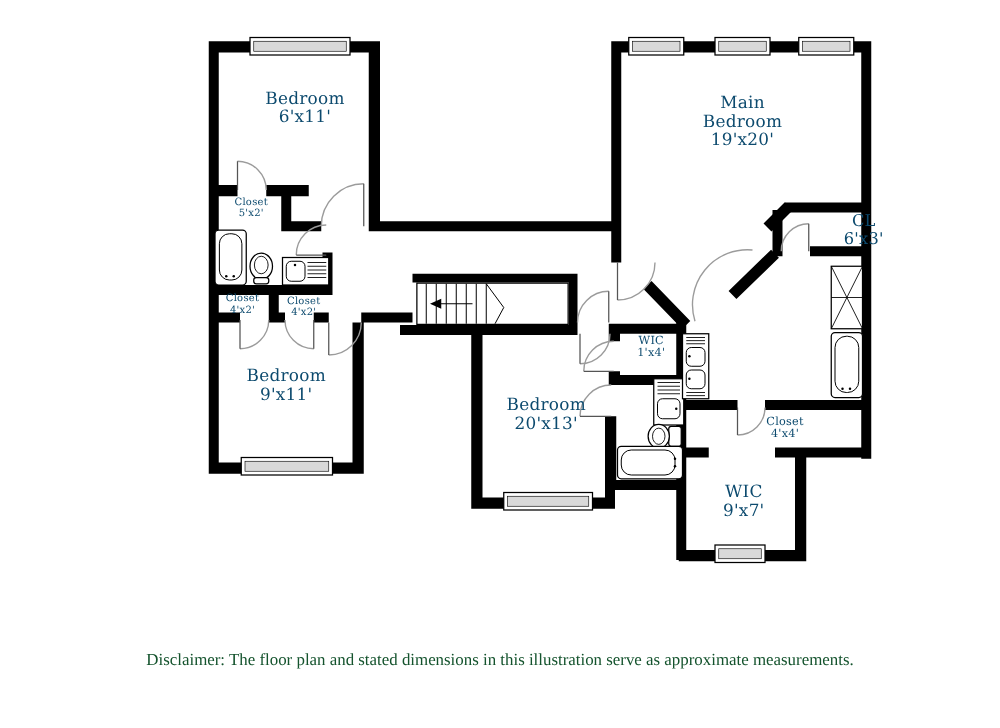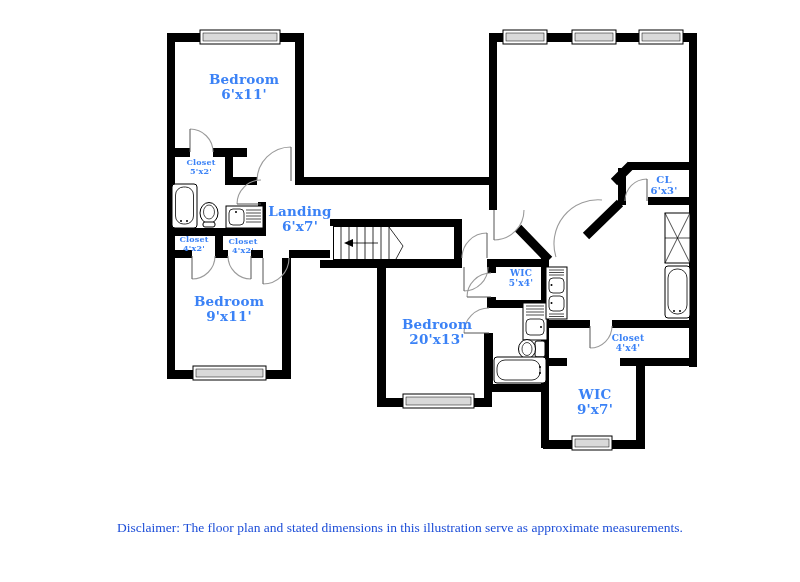--- a/index.html
+++ b/index.html
@@ -1,28 +1,28 @@
 <!DOCTYPE html>
 <html><head>
 <meta charset="utf-8">
 <style>
   html,body{margin:0;padding:0;background:#fff;}
   .plan{position:relative;width:800px;height:582px;background:#fff;overflow:hidden;
         font-family:"DejaVu Serif", serif;}
   .plan svg{position:absolute;left:0;top:0;}
   .room-label{position:absolute;transform:translate(-50%,-50%);text-align:center;
-              color:#3b82f6;font-weight:bold;line-height:1.12;letter-spacing:.2px;white-space:nowrap;}
+              color:#0c4a6e;font-weight:normal;line-height:1.12;letter-spacing:.2px;white-space:nowrap;}
   .room-label .rn,.room-label .rd{display:block;}
   .lab-lg{font-size:13.5px;}
-  .lab-md{font-size:10px;}
+  .lab-md{font-size:13px;margin-left:27px;}
   .lab-sm{font-size:9px;}
   .lab-xs{font-size:8px;}
   .wrap{white-space:normal;width:72px;}
   .disclaimer{position:absolute;left:0;top:519px;width:800px;text-align:center;
-              font-family:"Liberation Serif", serif;font-size:13.5px;color:#1d4ed8;line-height:17.5px;}
+              font-family:"Liberation Serif", serif;font-size:13.5px;color:#14532d;line-height:17.5px;}
 </style>
 </head>
 <body>
 
 <div class="plan">
 <svg width="800" height="582" viewBox="0 0 800 582">
 
   <g>
     <path fill="#000" d="
       M167,33h137v9h-137z M167,33h8v346h-8z M167,370h124v9h-124z
@@ -167,23 +167,23 @@
       <circle cx="674" cy="311" r="1" fill="#000" stroke="none"></circle>
           <circle cx="680" cy="311" r="1" fill="#000" stroke="none"></circle>
     </g>
   </g>
 </svg>
 
   <div class="room-label lab-lg" style="left:244px;top:87px">
     <span class="rn">Bedroom</span>
     <span class="rd">6'x11'</span>
   </div>
-  <div class="room-label lab-lg" style="left:300px;top:219px">
-    <span class="rn">Landing</span>
-    <span class="rd">6'x7'</span>
+  <div class="room-label lab-lg" style="left:594px;top:98px">
+    <span class="rn wrap">Main Bedroom</span>
+    <span class="rd">19'x20'</span>
   </div>
   <div class="room-label lab-xs" style="left:201px;top:167px">
     <span class="rn">Closet</span>
     <span class="rd">5'x2'</span>
   </div>
   <div class="room-label lab-xs" style="left:194px;top:244px">
     <span class="rn">Closet</span>
     <span class="rd">4'x2'</span>
   </div>
   <div class="room-label lab-xs" style="left:243px;top:246px">
@@ -193,21 +193,21 @@
   <div class="room-label lab-lg" style="left:229px;top:309px">
     <span class="rn">Bedroom</span>
     <span class="rd">9'x11'</span>
   </div>
   <div class="room-label lab-lg" style="left:437px;top:332px">
     <span class="rn">Bedroom</span>
     <span class="rd">20'x13'</span>
   </div>
   <div class="room-label lab-sm" style="left:521px;top:278px">
     <span class="rn">WIC</span>
-    <span class="rd">5'x4'</span>
+    <span class="rd">1'x4'</span>
   </div>
   <div class="room-label lab-md" style="left:664px;top:185px">
     <span class="rn">CL</span>
     <span class="rd">6'x3'</span>
   </div>
   <div class="room-label lab-sm" style="left:628px;top:343px">
     <span class="rn">Closet</span>
     <span class="rd">4'x4'</span>
   </div>
   <div class="room-label lab-lg" style="left:595px;top:402px">

